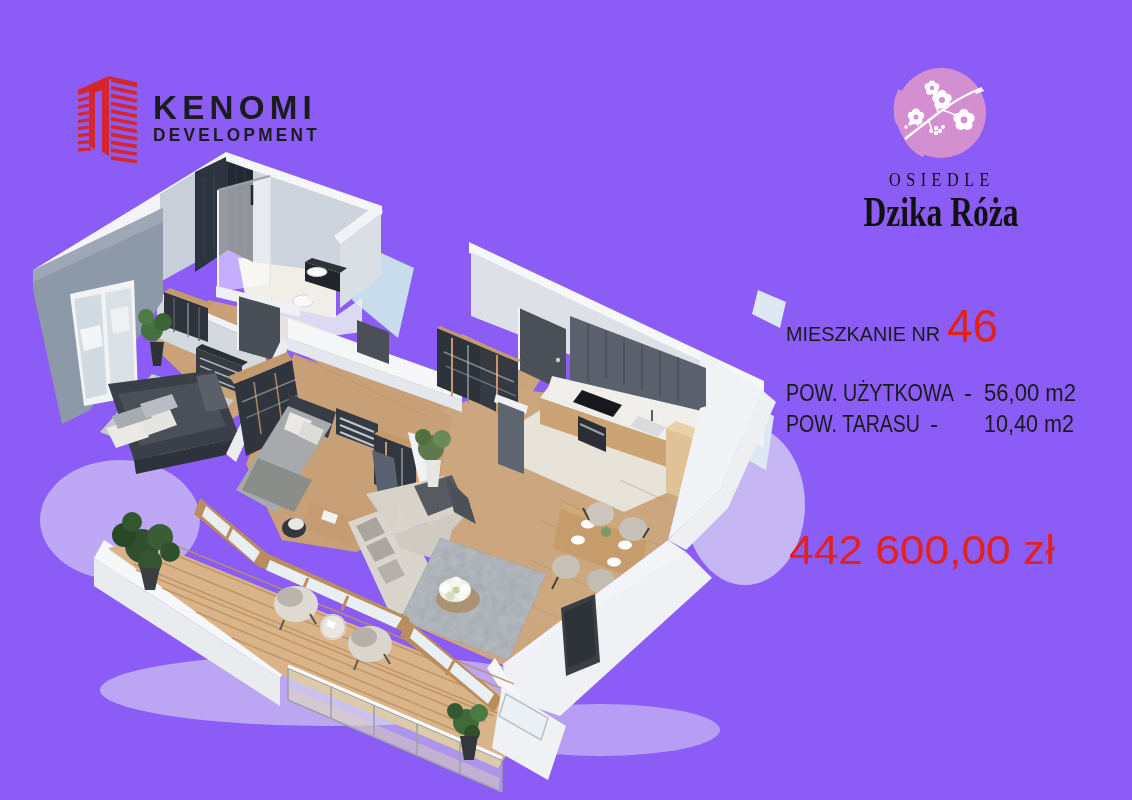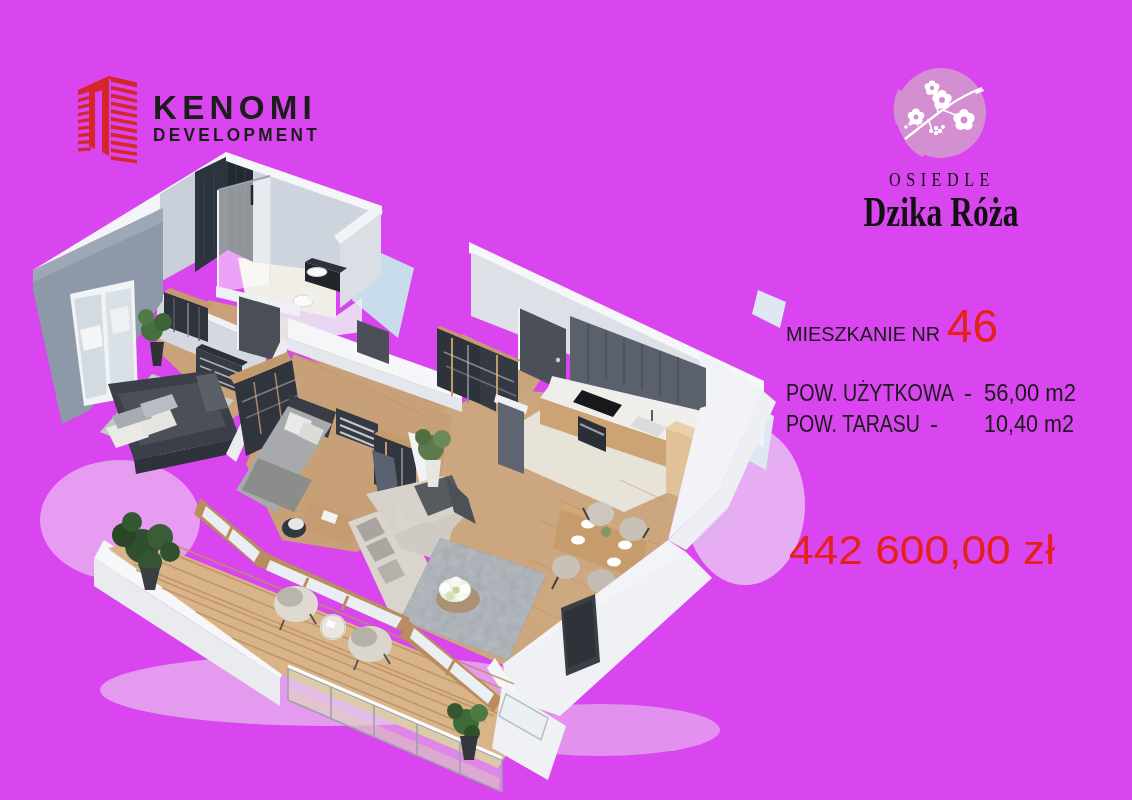--- a/index.html
+++ b/index.html
@@ -1,16 +1,16 @@
 <!DOCTYPE html>
 <html><head>
 <meta charset="utf-8">
 <style>
   html,body{margin:0;padding:0;background:#fff;}
-  #page{position:relative;width:1132px;height:800px;overflow:hidden;background:#d946ef;
+  #page{position:relative;width:1132px;height:800px;overflow:hidden;background:#8b5cf6;
         font-family:"Liberation Sans",sans-serif;}
   svg{position:absolute;left:0;top:0;}
 </style>
 </head>
 <body>
 <div id="page">
 <svg width="1132" height="800" viewBox="0 0 1132 800">
 
   <g id="plan">
   <defs>

